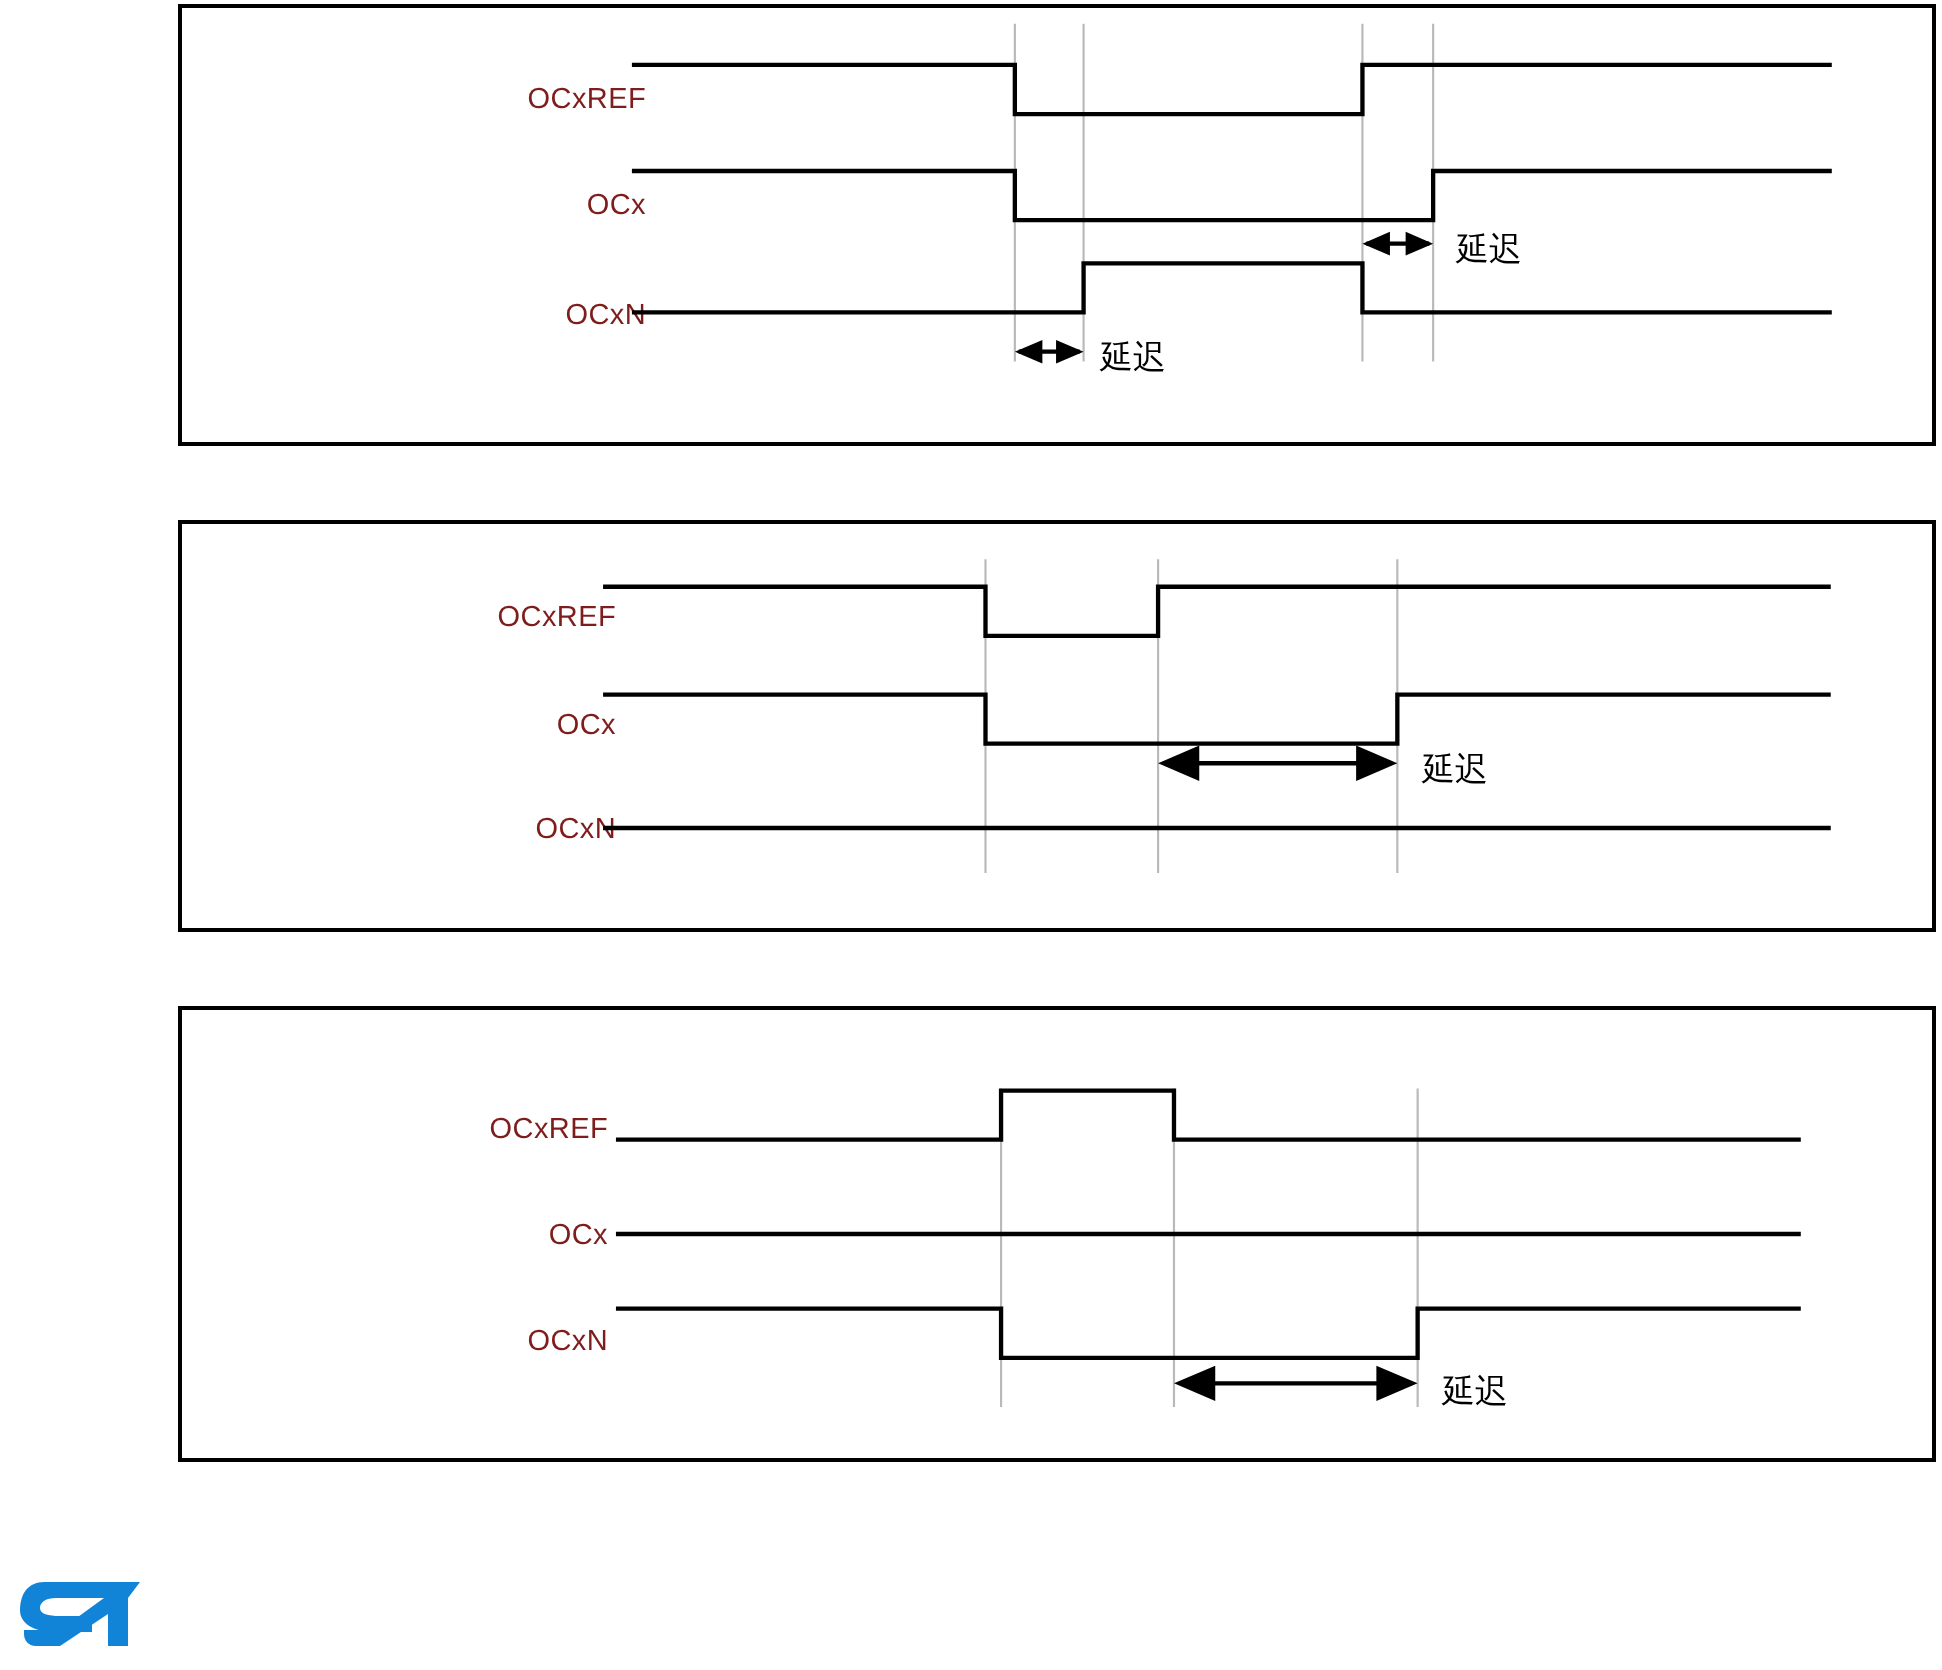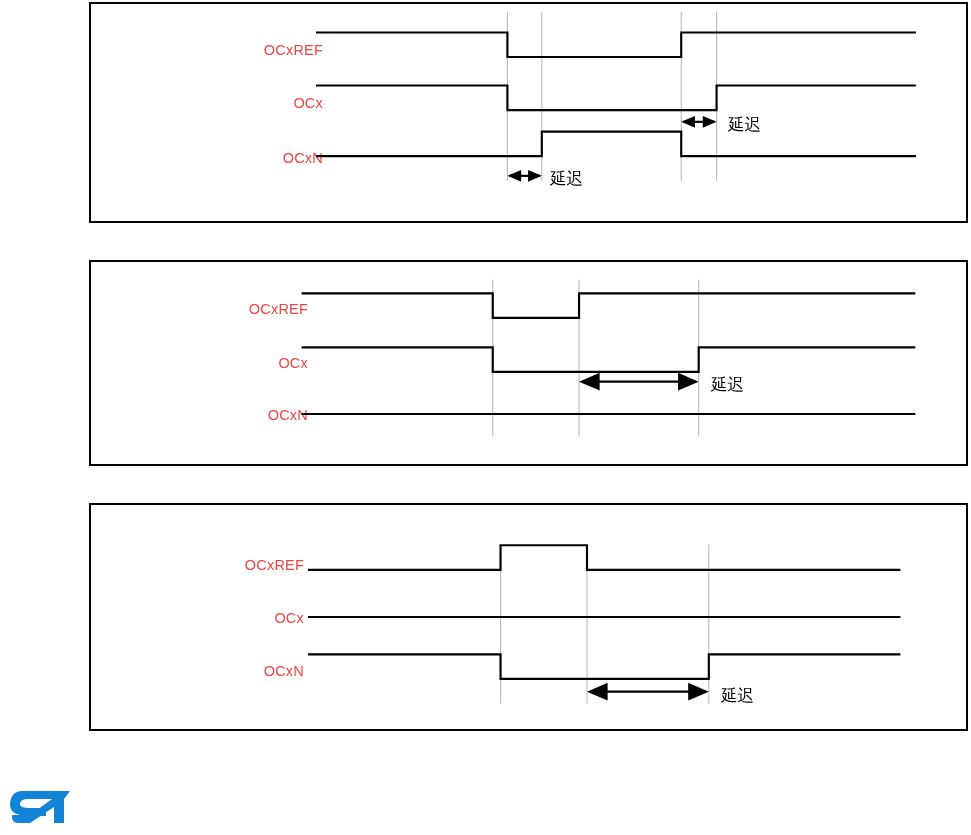--- a/index.html
+++ b/index.html
@@ -26,21 +26,21 @@
     box-sizing: border-box;
     background: #ffffff;
   }
   #panel-1 { left: 89px;  top: 2px;   width: 879px; height: 221px; }
   #panel-2 { left: 89px;  top: 260px; width: 879px; height: 206px; }
   #panel-3 { left: 89px;  top: 503px; width: 879px; height: 228px; }
 
   .sig-label {
     position: absolute;
     font-size: 14.5px;
-    color: #ef4444;
+    color: #7f1d1d;
     text-align: right;
     white-space: nowrap;
     letter-spacing: 0.2px;
   }
   .wave {
     position: absolute;
     left: 0; top: 0;
     width: 879px;
     height: 100%;
     overflow: visible;

